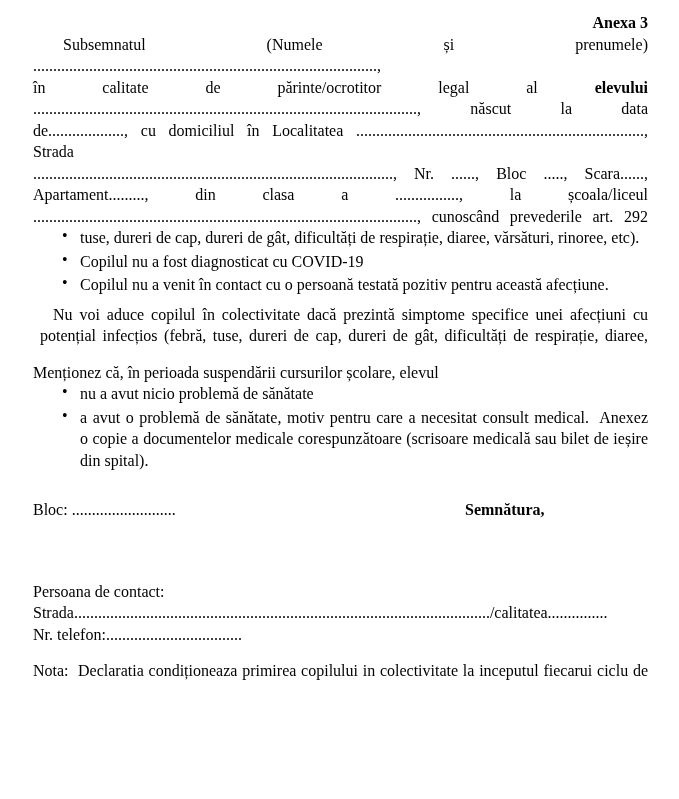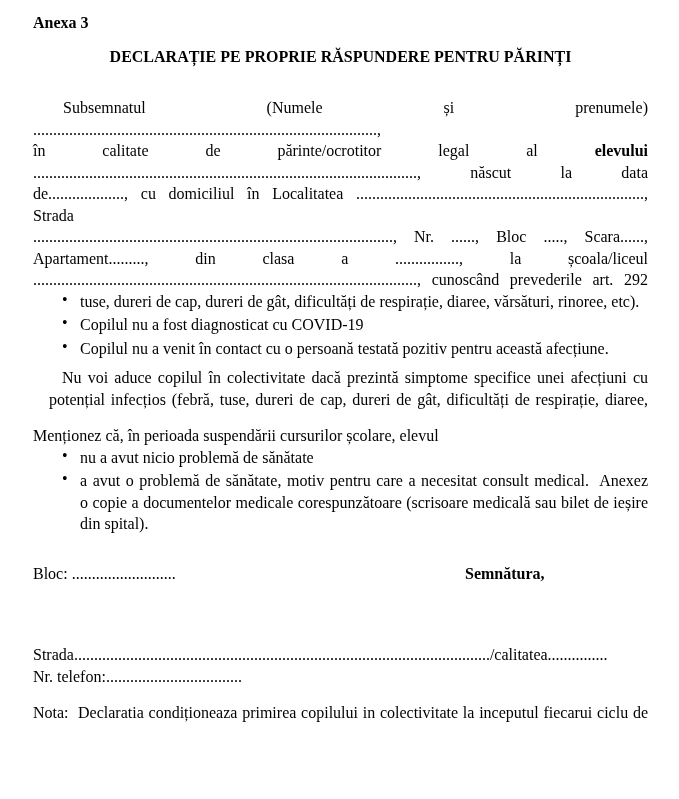--- a/index.html
+++ b/index.html
@@ -6,39 +6,38 @@
   body{
     width:679px;height:799px;
     background:#ffffff;
     font-family:"Liberation Serif", serif;
     font-size:16px;color:#000000;
     overflow:hidden;
   }
   .page{padding:12px 31px 0 33px}
   .line{line-height:21.5px;min-height:21.5px}
   .b{font-weight:bold}
-  .anexa{}
+  .anexa{text-align:right}
   .title{text-align:center;margin:12px 0 30px 0}
   .jl{text-align:justify;text-align-last:justify}
   .ind30{text-indent:30px}
-  .pind{margin-left:16px}
+  .pind{margin-left:7px}
   .ind13{text-indent:13px}
   .li{display:flex;margin-bottom:2px}
   .bullet{width:18px;margin-left:29px;flex:none}
   .licontent{flex:1}
   .rel{position:relative}
   .abs{position:absolute;top:0}
   .spacer{width:100%}
 </style>
 </head>
 <body>
 
 <div class="page">
   <div class="line anexa b">Anexa 3</div>
-  <div class="line title b">DECLARAȚIE PE PROPRIE RĂSPUNDERE PENTRU PĂRINȚI</div>
   <div id="doc-body">
       <div>
         <div class="line jl ind30"><span>Subsemnatul (Numele și prenumele) </span><span>......................................................................................</span><span>,</span></div>
         <div class="line jl"><span>în calitate de părinte/ocrotitor legal al </span><span class="b">elevului</span></div>
         <div class="line jl"><span>................................................................................................</span><span>, născut la data</span></div>
         <div class="line jl"><span>de</span><span>...................</span><span>, cu domiciliul în Localitatea </span><span>........................................................................</span><span>, Strada</span></div>
         <div class="line jl"><span>..........................................................................................</span><span>, Nr. </span><span>......</span><span>, Bloc </span><span>.....</span><span>, Scara</span><span>......</span><span>,</span></div>
         <div class="line jl"><span>Apartament</span><span>.........</span><span>, din clasa a </span><span>................</span><span>, la școala/liceul</span></div>
         <div class="line jl"><span>................................................................................................</span><span>, cunoscând prevederile art. 292</span></div>
       </div>
@@ -77,20 +76,21 @@
         <span class="bullet">•</span>
         <div class="licontent">
           <div class="line jl"><span>a avut o problemă de sănătate, motiv pentru care a necesitat consult medical.&nbsp; Anexez</span></div>
           <div class="line jl"><span>o copie a documentelor medicale corespunzătoare (scrisoare medicală sau bilet de ieșire</span></div>
           <div class="line"><span>din spital).</span></div>
         </div>
       </div>
       <div class="spacer" style="height: 26px;"></div>
       <div class="line rel"><span>Bloc: </span><span>..........................</span><span class="abs" style="left: 432px; font-weight: bold;">Semnătura,</span></div>
       <div class="spacer" style="height: 60px;"></div>
+      <div class="line"><span>Persoana de contact:</span></div>
       <div class="line"><span>Strada</span><span>........................................................................................................</span><span>/calitatea</span><span>...............</span></div>
       <div class="line"><span>Nr. telefon:</span><span>..................................</span></div>
       <div class="spacer" style="height: 15px;"></div>
       <div>
         <div class="line jl"><span>Nota:&nbsp; Declaratia condiționeaza primirea copilului in colectivitate la inceputul fiecarui ciclu de</span></div>
       </div>
     </div>
 </div>
 
 </body></html>

